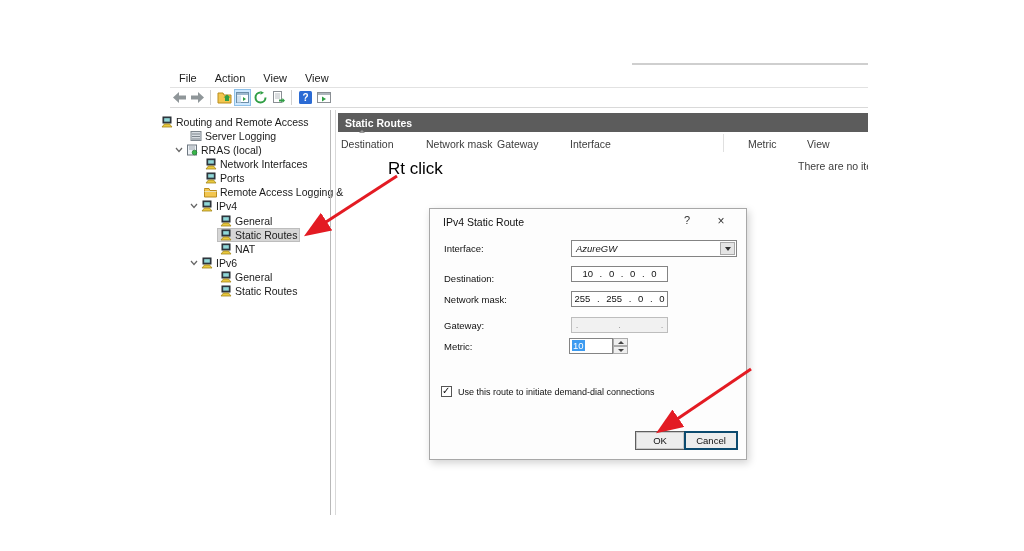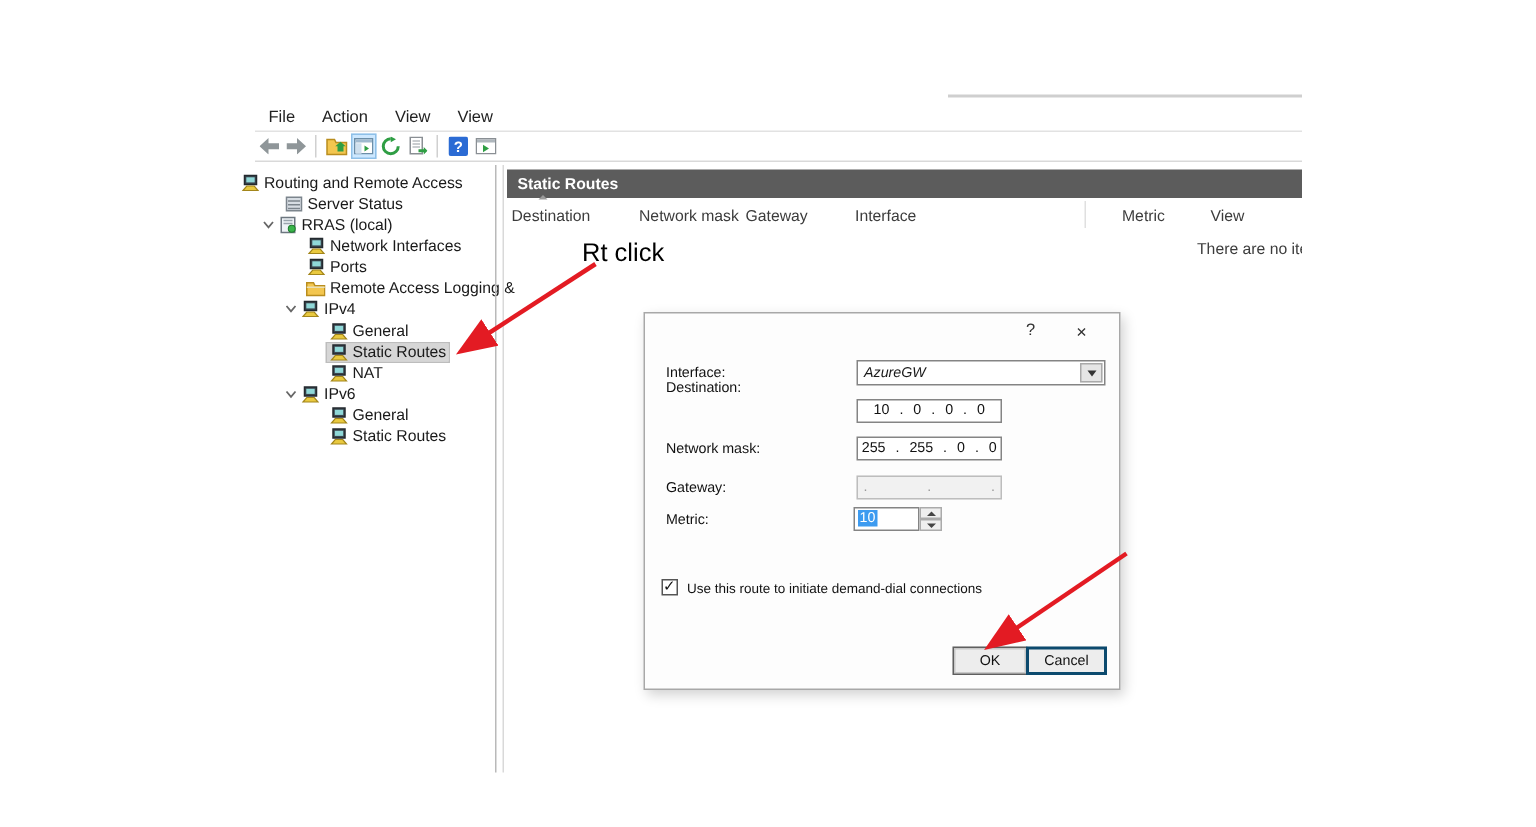--- a/index.html
+++ b/index.html
@@ -154,21 +154,21 @@
     </div>
     <div class="trow" style="left:189px; top:129px;">
       <span class="ticon">
           <svg width="12" height="12" viewBox="0 0 12 12">
             <rect x="1" y="1.5" width="10" height="9" fill="#d7dde3" stroke="#7c858d"></rect>
             <line x1="2" y1="4" x2="10" y2="4" stroke="#7c858d"></line>
             <line x1="2" y1="6.5" x2="10" y2="6.5" stroke="#7c858d"></line>
             <line x1="2" y1="9" x2="10" y2="9" stroke="#7c858d"></line>
           </svg>
         </span>
-      <span class="tlabel">Server Status</span>
+      <span class="tlabel">Server Logging</span>
     </div>
     <div class="trow" style="left:173px; top:143px;">
       <span class="chev">
           <svg width="8" height="6" viewBox="0 0 8 6">
             <polyline points="1,1 4,4.5 7,1" fill="none" stroke="#666" stroke-width="1.2"></polyline>
           </svg>
         </span>
       <span class="ticon">
           <svg width="12" height="12" viewBox="0 0 12 12">
             <rect x="1.5" y="1" width="9" height="10" fill="#eef2f6" stroke="#6d7780"></rect>
@@ -306,32 +306,35 @@
     <span style="left:410px;">Metric</span>
     <span style="left:469px;">View</span>
   </div>
   <div class="abs sortcaret"></div>
   <div class="abs coldiv"></div>
   <div class="abs emptymsg">
     <span>There are no ite</span>
   </div>
 
   <div class="abs dialog">
+    <div class="dlg-title">
+      <span class="txt">IPv4 Static Route</span>
+    </div>
     <div class="dlg-help">?</div>
     <div class="dlg-close">×</div>
 
     <div class="dlabel" style="top:34px;">Interface:</div>
     <div class="combo">
       <span class="val">AzureGW</span>
       <span class="btn">
           <span class="tri-down"></span>
         </span>
     </div>
 
-    <div class="dlabel" style="top:44px;">Destination:</div>
+    <div class="dlabel" style="top:64px;">Destination:</div>
     <div class="ipbox" style="top:57px;">10 . 0 . 0 . 0</div>
 
     <div class="dlabel" style="top:85px;">Network mask:</div>
     <div class="ipbox" style="top:82px;">255 . 255 . 0 . 0</div>
 
     <div class="dlabel" style="top:111px;">Gateway:</div>
     <div class="ipbox disabled" style="top:108px;">.      .      .</div>
 
     <div class="dlabel" style="top:132px;">Metric:</div>
     <div class="metricbox">

